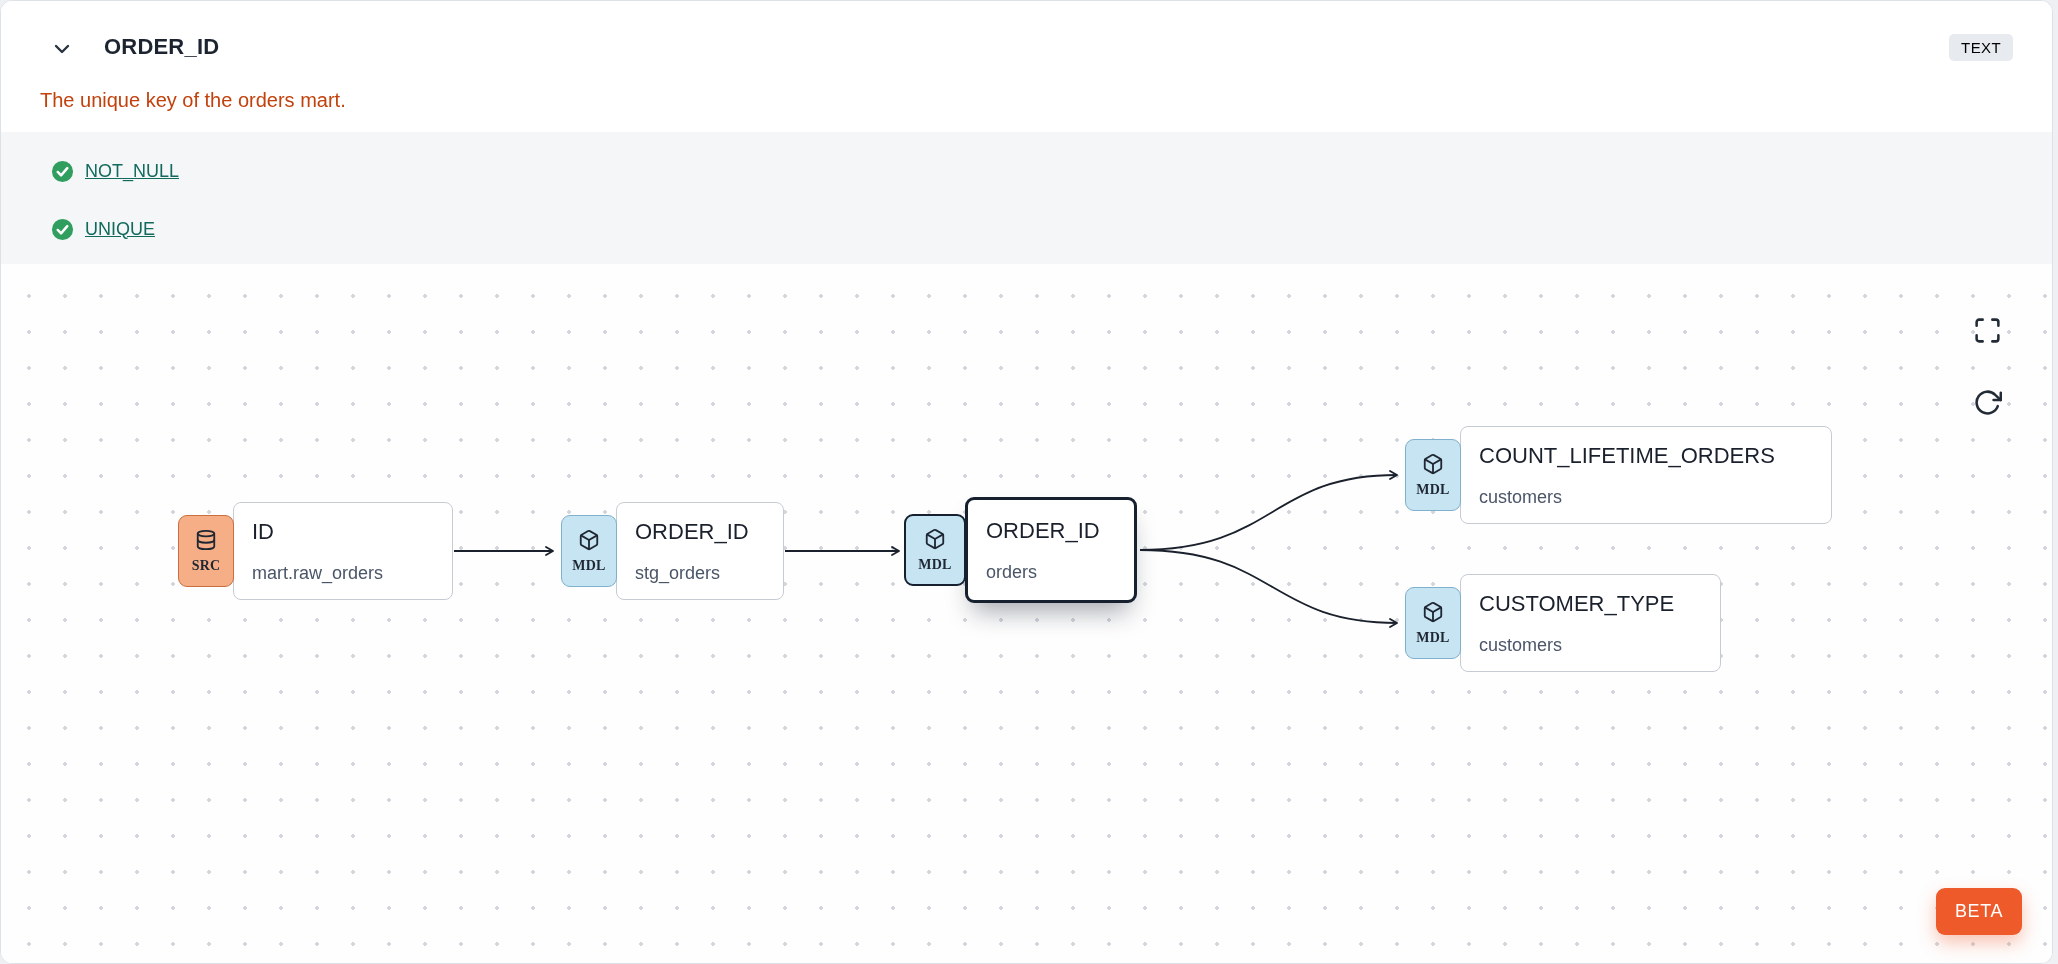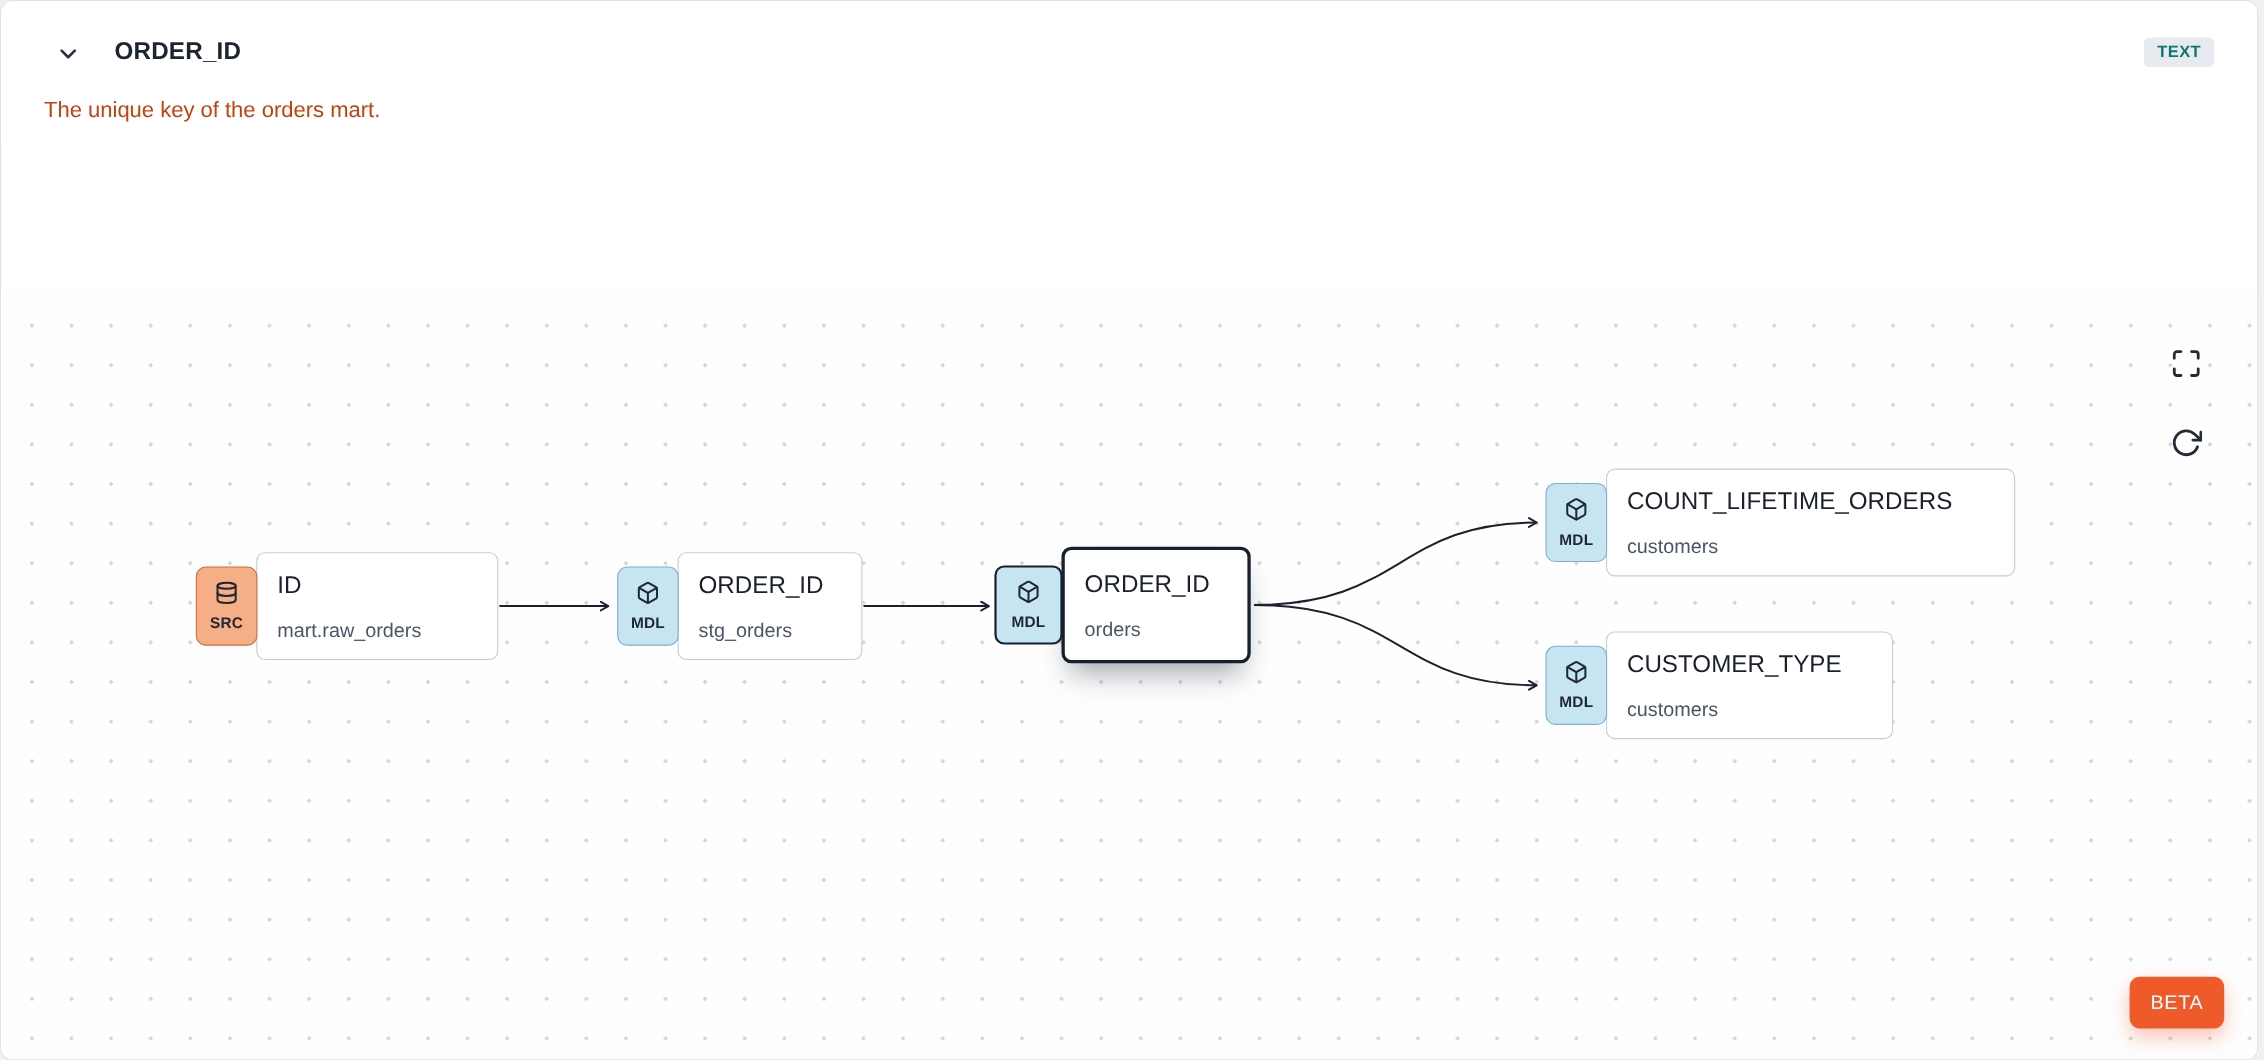--- a/index.html
+++ b/index.html
@@ -15,22 +15,22 @@
   .chevron-btn {
     position:absolute; left:46px; top:34px; width:30px; height:30px;
     display:flex; align-items:center; justify-content:center;
     background:none; border:none; cursor:pointer; color:#2a3340;
   }
   .page-title {
     position:absolute; left:103px; top:33px; font-size:22px; font-weight:700;
     color:#1c2430; letter-spacing:.2px;
   }
   .type-badge {
-    position:absolute; right:39px; top:33px; background:#e7ebef; color:#0f766e;
-    font-size:15px; font-weight:700; padding:5px 12px; border-radius:5px; letter-spacing:.4px;
+    position:absolute; right:39px; top:33px; background:#e7ebef; color:#000000;
+    font-size:15px; font-weight:400; padding:5px 12px; border-radius:5px; letter-spacing:.4px;
   }
   .description {
     position:absolute; left:39px; top:88px; font-size:20px; color:#c2410c;
   }
 
   
   .tests {
     position:absolute; top:131px; left:0; right:0; height:132px;
     background:#f4f6f8; padding:24px 0 0 50px;
   }
@@ -50,21 +50,21 @@
 
   
   .node { position:absolute; display:flex; align-items:center; z-index:2; cursor:pointer; }
   .chip {
     width:56px; height:72px; border-radius:9px; border:1.5px solid;
     display:flex; flex-direction:column; align-items:center; justify-content:center;
     gap:3px; flex:none; background:#fff; z-index:3; position:relative;
   }
   .chip-src { background:#f6ae87; border-color:#c96f3f; }
   .chip-mdl { background:#c7e4f3; border-color:#7fb0cd; }
-  .chip-label { font-size:14px; font-weight:600; color:#1f2733; letter-spacing:.2px; }
+  .chip-label { font-size:14px; font-weight:600; color:#1f2733; letter-spacing:.2px;font-family:Liberation Serif, serif; }
   .chip svg { width:22px; height:22px; color:#1f2733; }
   .nbox {
     background:#ffffff; border:1.5px solid #c6ccd4; border-radius:8px;
     height:98px; display:flex; flex-direction:column; justify-content:center;
     padding:0 20px 0 18px; gap:18px; margin-left:-1px;
   }
   .ntitle { font-size:22px; color:#1a202c; font-weight:500; white-space:nowrap; }
   .nsub   { font-size:18px; color:#4a5568; white-space:nowrap; }
 
   .node.selected .nbox {
@@ -99,20 +99,40 @@
         <svg viewBox="0 0 24 24" width="24" height="24" fill="none" stroke="currentColor" stroke-width="2.4" stroke-linecap="round" stroke-linejoin="round">
             <polyline points="6 9 12 15 18 9"></polyline>
           </svg>
       </span>
     </button>
     <div class="page-title">ORDER_ID</div>
     <div class="type-badge">TEXT</div>
     <div class="description">The unique key of the orders mart.</div>
   </div>
 
+  <div class="tests">
+    <div class="test-row">
+      <span>
+        <svg class="check-icon" viewBox="0 0 24 24">
+            <circle cx="12" cy="12" r="11" fill="#2f9e5f"></circle>
+            <polyline points="7 12.5 10.5 16 17 8.5" fill="none" stroke="#ffffff" stroke-width="2.6" stroke-linecap="round" stroke-linejoin="round"></polyline>
+          </svg>
+      </span>
+      <a class="test-link">NOT_NULL</a>
+    </div>
+    <div class="test-row">
+      <span>
+        <svg class="check-icon" viewBox="0 0 24 24">
+            <circle cx="12" cy="12" r="11" fill="#2f9e5f"></circle>
+            <polyline points="7 12.5 10.5 16 17 8.5" fill="none" stroke="#ffffff" stroke-width="2.6" stroke-linecap="round" stroke-linejoin="round"></polyline>
+          </svg>
+      </span>
+      <a class="test-link">UNIQUE</a>
+    </div>
+  </div>
 
   <div class="canvas">
 
     <svg class="edges" width="2058" height="701" viewBox="0 0 2058 701">
       <defs>
         <marker id="arrow" markerWidth="12" markerHeight="12" refX="8" refY="5" orient="auto" markerUnits="userSpaceOnUse">
           <path d="M1,1 L8,5 L1,9" fill="none" stroke="#1a202c" stroke-width="1.8" stroke-linecap="round" stroke-linejoin="round"></path>
         </marker>
       </defs>
       <path d="M453 287 L552 287" stroke="#1a202c" stroke-width="1.8" fill="none" marker-end="url(#arrow)"></path>

